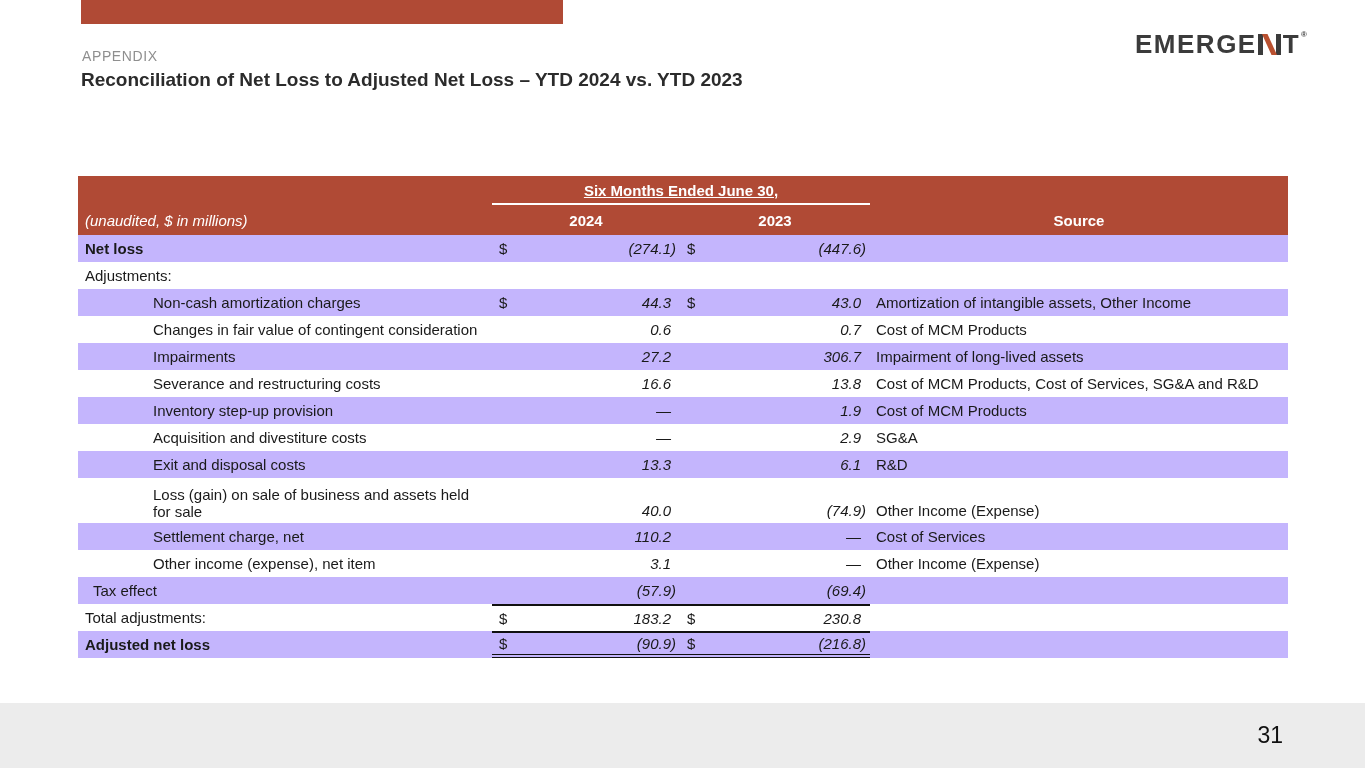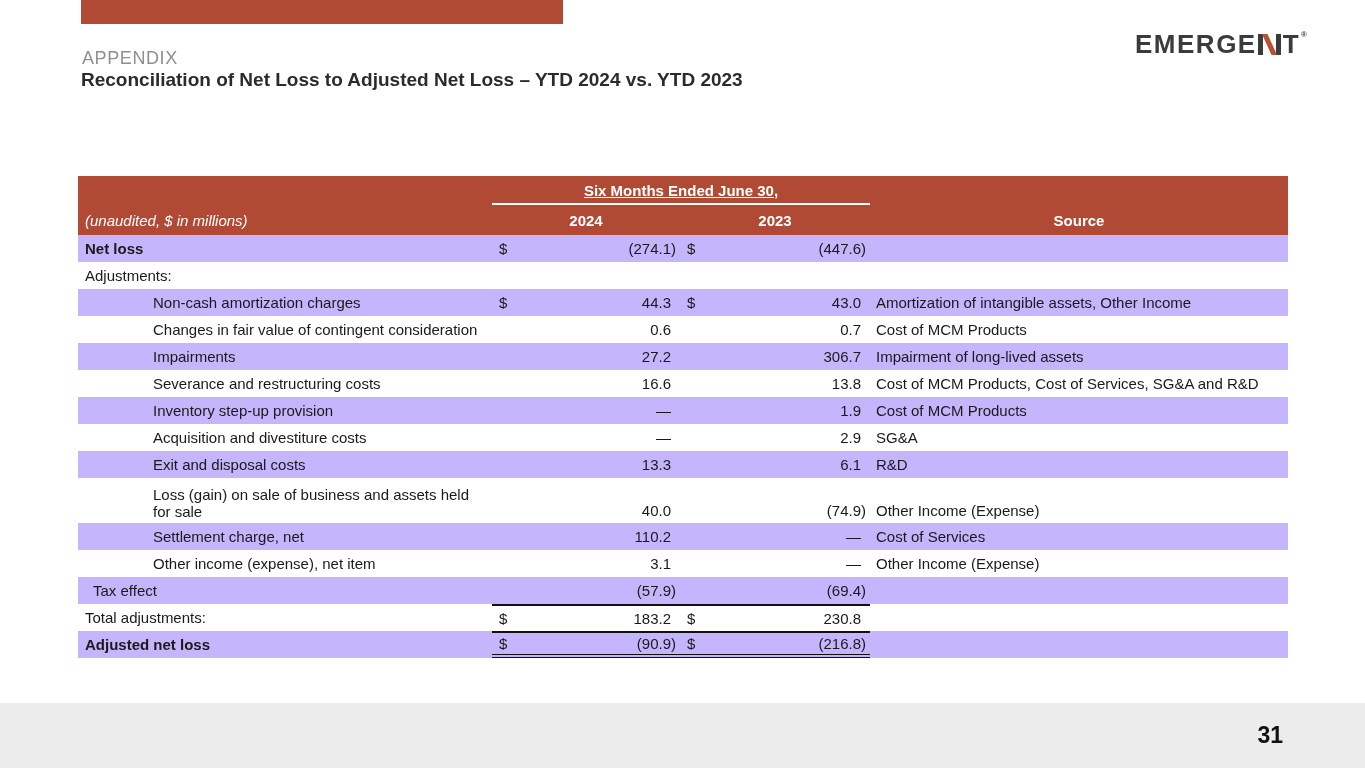--- a/index.html
+++ b/index.html
@@ -10,21 +10,21 @@
   
   .top-bar { position:absolute; left:81px; top:0; width:482px; height:24px; background:#b04a35; }
 
   
   .logo { position:absolute; top:29px; right:58px; display:flex; align-items:center;
           font-weight:700; font-size:26px; letter-spacing:1.5px; color:#3b3b3b; }
   .logo .n-glyph { display:block; margin:0 2px 0 1px; }
   .logo sup { font-size:8px; margin-left:1px; align-self:flex-start; margin-top:1px; letter-spacing:0; }
 
   
-  .kicker { position:absolute; left:82px; top:48px; font-size:18px; color:#8f8f8f; letter-spacing:0.6px; }
+  .kicker { position:absolute; left:82px; top:48px; font-size:14px; color:#8f8f8f; letter-spacing:0.6px; }
   .title  { position:absolute; left:81px; top:69px; font-size:19px; font-weight:700; color:#2b2b2b; }
 
   
   .fintable { position:absolute; left:78px; top:176px; width:1210px; font-size:15px; }
   .thead { background:#b04a35; color:#ffffff; }
   .thead-row1 { height:29px; display:flex; }
   .span-head { margin-left:414px; width:378px; display:flex; align-items:flex-end; justify-content:center;
                font-weight:700; padding-bottom:4px; border-bottom:2px solid #ffffff;text-decoration:underline; }
   .thead-row2 { height:30px; display:grid; grid-template-columns:414px 188px 190px 418px; align-items:center; }
   .unaudited { font-style:italic; padding-left:7px; }
@@ -33,36 +33,36 @@
 
   .trow { display:grid; grid-template-columns:414px 188px 190px 418px; min-height:27px; align-items:stretch; }
   .trow.shaded { background:#c4b5fd; }
   .trow.bold .lbl { font-weight:700; }
   .c { display:flex; align-items:center; }
   .c.label { padding-right:4px; }
   .c.label.ind0 { padding-left:7px; }
   .c.label.ind1 { padding-left:15px; }
   .c.label.ind2 { padding-left:31px;margin-left:44px; }
   .money { display:flex; justify-content:space-between; align-items:center; padding:0 9px 0 7px; }
-  .money .val { text-align:center; }
+  .money .val { text-align:center;font-style:italic; }
   .money .val.paren { margin-right:-5px; }
   .c.src { padding-left:6px; padding-right:4px; }
 
   .trow.tall { min-height:45px; }
   .trow.tall .c.label { align-items:flex-end; padding-bottom:3px; line-height:17px; }
   .trow.tall .lbl { max-width:372px; }
   .trow.tall .money, .trow.tall .c.src { align-items:flex-end; padding-bottom:4px; }
 
   .trow.rule-top .money { border-top:2px solid #111111; }
   .trow.rule-total .money { border-top:2px solid #111111; border-bottom:4px double #111111; }
 
   
   .footer { position:absolute; left:0; bottom:0; width:1365px; height:65px; background:#ececec;
             display:flex; align-items:center; justify-content:flex-end; padding-right:82px; }
-  .page-num { font-weight:700; font-size:23px; color:#111111; }
+  .page-num { font-weight:400; font-size:23px; color:#111111; }
 </style>
 </head>
 <body>
 
 <div class="slide">
 
   <div class="top-bar"></div>
 
   <div class="logo">
     <span>EMERGE</span>

